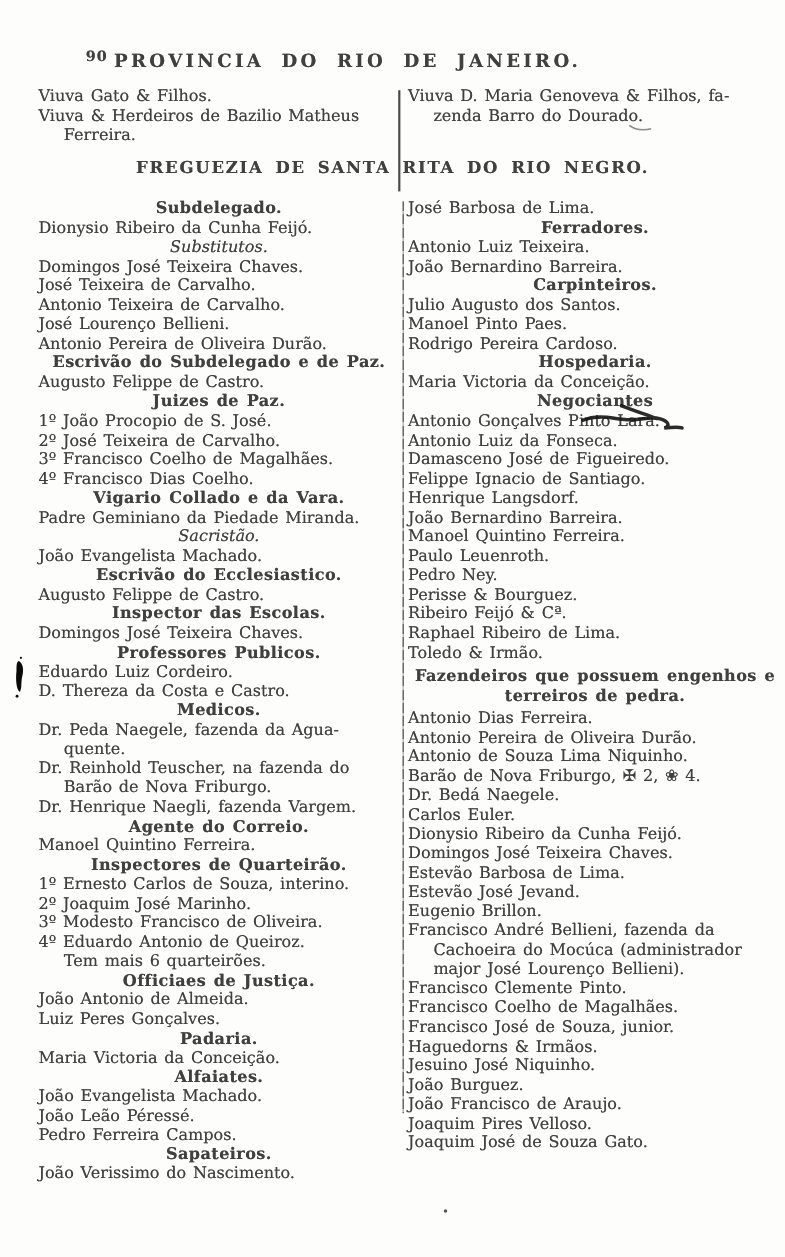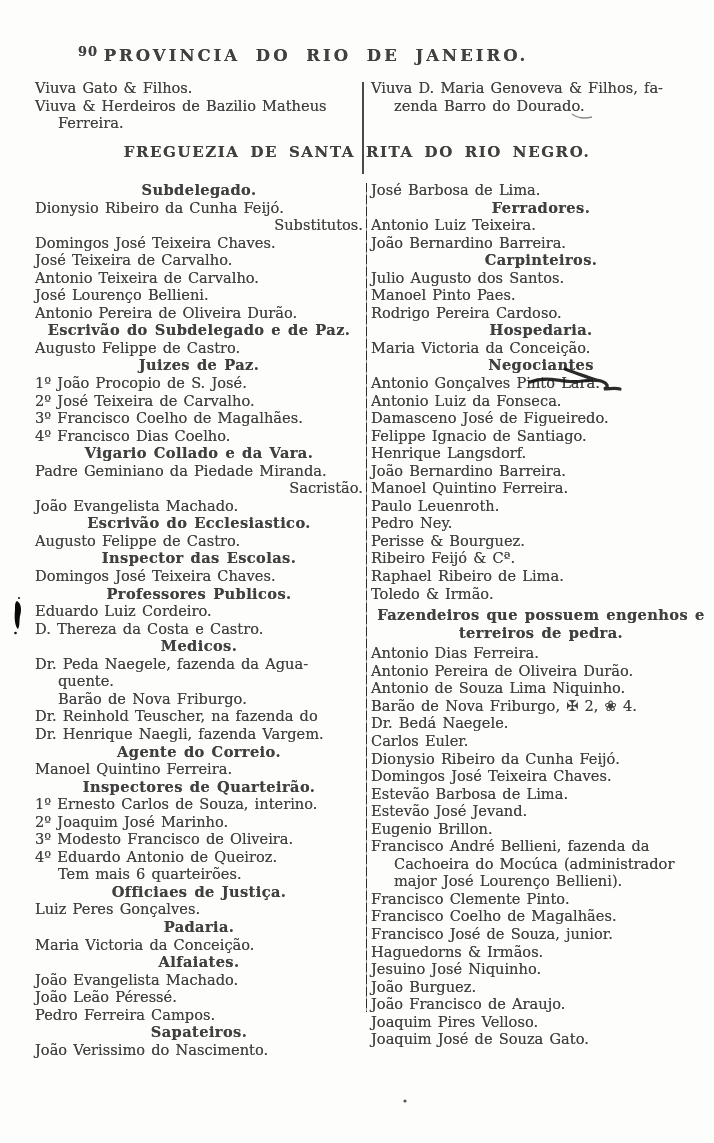--- a/index.html
+++ b/index.html
@@ -38,21 +38,21 @@
   .body-col.right{left:371px;width:340px;}
   .col-rule{
     position:absolute;left:366px;top:183px;height:829px;width:1.3px;
     background:repeating-linear-gradient(to bottom,#2c2c2c 0 9px,rgba(44,44,44,.45) 9px 12px);
   }
   .line{
     font-size:14.6px;line-height:17.55px;white-space:nowrap;
     word-spacing:1.5px;
   }
   .line.head{font-weight:bold;text-align:center;letter-spacing:.4px;white-space:normal;}
-  .line.ihead{text-align:right;}
+  .line.ihead{font-style:italic;text-align:center;}
   .line.cont{padding-left:23px;}
   .line.padt{margin-top:4px;}
   .line.padb{margin-bottom:3px;}
   .overlay{position:absolute;left:0;top:0;pointer-events:none;}
 </style>
 </head>
 <body>
 
 <div class="page">
 
@@ -95,32 +95,33 @@
       <div class="line head">Escrivão do Ecclesiastico.</div>
       <div class="line">Augusto Felippe de Castro.</div>
       <div class="line head">Inspector das Escolas.</div>
       <div class="line">Domingos José Teixeira Chaves.</div>
       <div class="line head">Professores Publicos.</div>
       <div class="line">Eduardo Luiz Cordeiro.</div>
       <div class="line">D. Thereza da Costa e Castro.</div>
       <div class="line head">Medicos.</div>
       <div class="line">Dr. Peda Naegele, fazenda da Agua-</div>
       <div class="line cont">quente.</div>
+      <div class="line">Dr. Reinhold Teuscher, na fazenda do</div>
       <div class="line cont">Barão de Nova Friburgo.</div>
-      <div class="line">Dr. Reinhold Teuscher, na fazenda do</div>
       <div class="line">Dr. Henrique Naegli, fazenda Vargem.</div>
       <div class="line head">Agente do Correio.</div>
       <div class="line">Manoel Quintino Ferreira.</div>
       <div class="line head">Inspectores de Quarteirão.</div>
       <div class="line">1º Ernesto Carlos de Souza, interino.</div>
       <div class="line">2º Joaquim José Marinho.</div>
       <div class="line">3º Modesto Francisco de Oliveira.</div>
       <div class="line">4º Eduardo Antonio de Queiroz.</div>
       <div class="line cont">Tem mais 6 quarteirões.</div>
       <div class="line head">Officiaes de Justiça.</div>
+      <div class="line">João Antonio de Almeida.</div>
       <div class="line">Luiz Peres Gonçalves.</div>
       <div class="line head">Padaria.</div>
       <div class="line">Maria Victoria da Conceição.</div>
       <div class="line head">Alfaiates.</div>
       <div class="line">João Evangelista Machado.</div>
       <div class="line">João Leão Péressé.</div>
       <div class="line">Pedro Ferreira Campos.</div>
       <div class="line head">Sapateiros.</div>
       <div class="line">João Verissimo do Nascimento.</div>
     </div>

